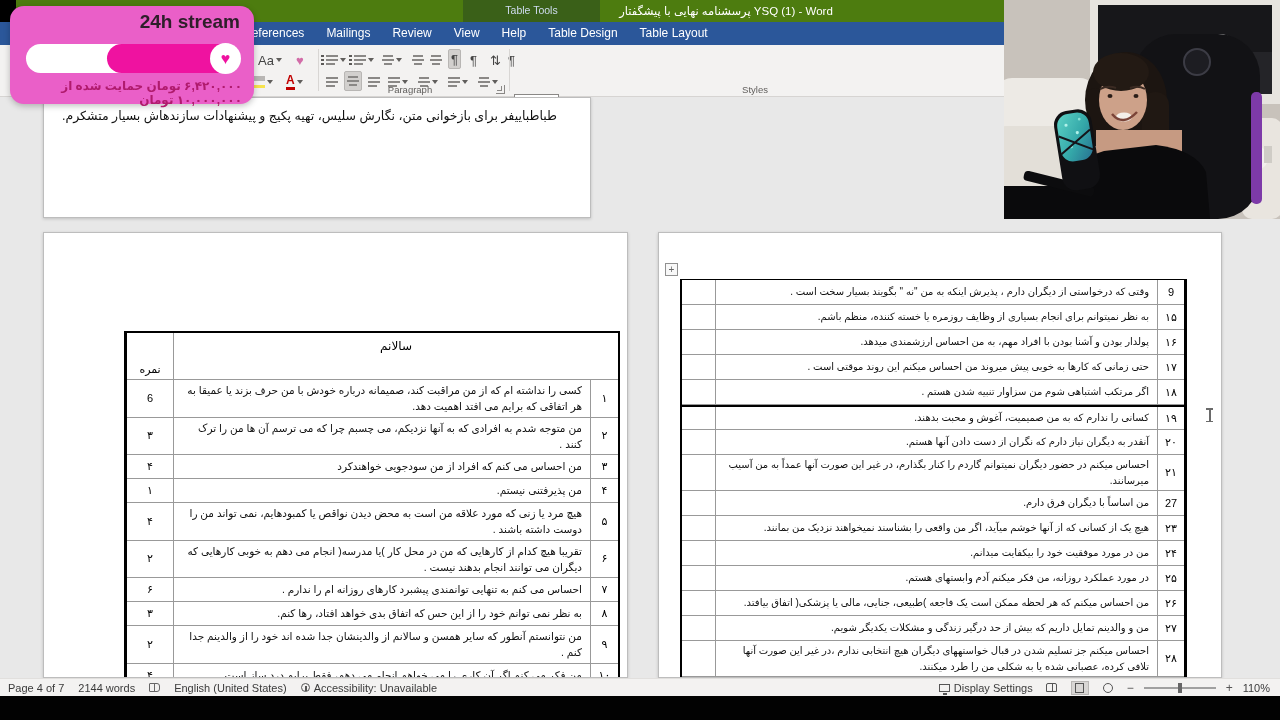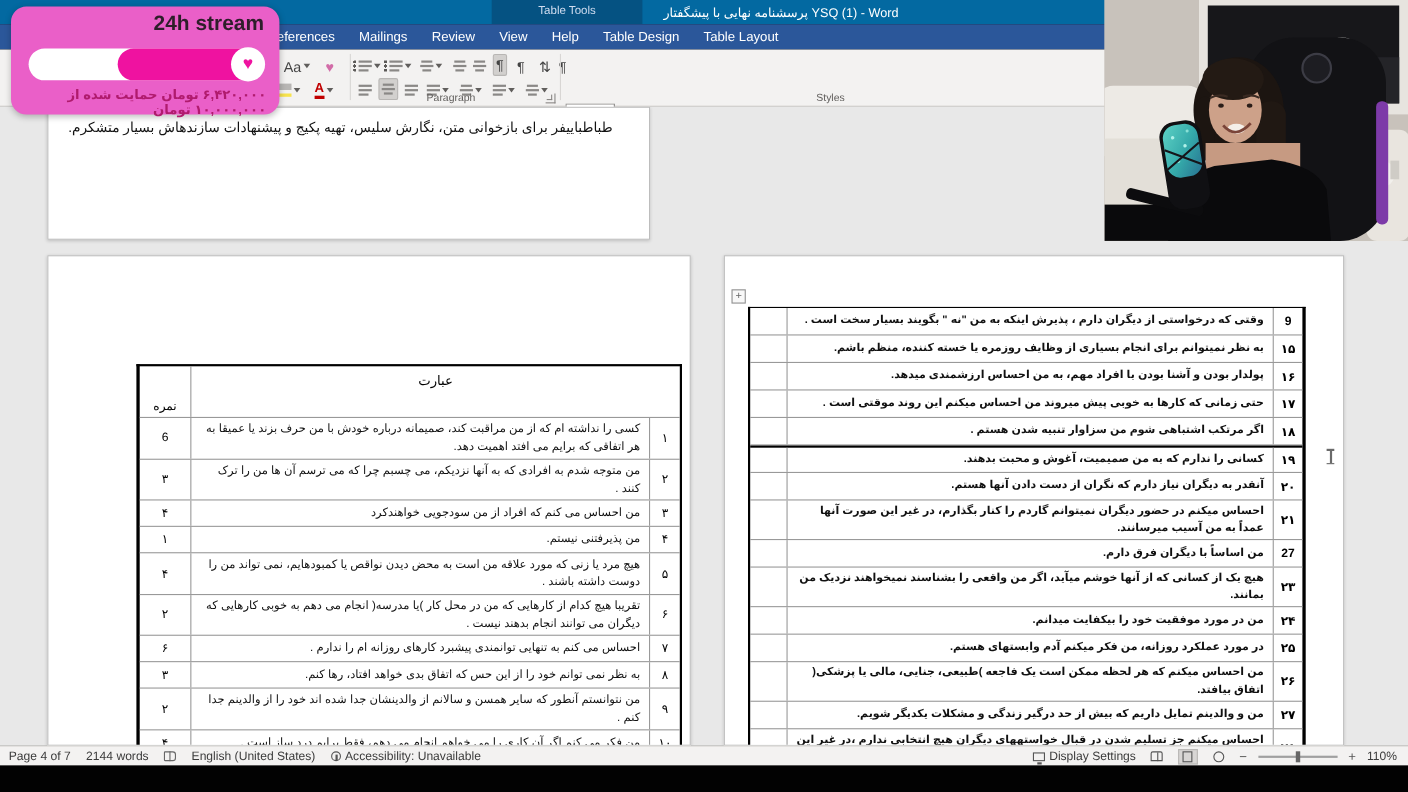--- a/index.html
+++ b/index.html
@@ -1,21 +1,21 @@
 <!DOCTYPE html>
 <html><head>
 <meta charset="utf-8">
 <style>
   * { box-sizing: border-box; margin: 0; padding: 0; }
   html,body { width:1280px; height:720px; overflow:hidden; background:#000; }
   body { font-family:"Liberation Sans","DejaVu Sans",sans-serif; }
   #screen { position:relative; width:1280px; height:720px; background:#000; overflow:hidden; }
 
   
-  .titlebar { position:absolute; left:0; top:0; width:1112px; height:22px; background:#0369a1; }
+  .titlebar { position:absolute; left:16px; top:0; width:1112px; height:22px; background:#4d7c0f; }
   .tabrow   { position:absolute; left:0; top:22px; width:1280px; height:23px; background:#2b579a; }
   .ctxblock { position:absolute; left:447px; top:0; width:137px; height:45px; background:rgba(10,25,50,.28); }
   .ctxlabel { position:absolute; left:447px; top:4px; width:137px; text-align:center; font-size:10.5px; color:#cfdcf0; }
   .doctitle { position:absolute; left:540px; top:4px; width:340px; text-align:center; font-size:11.5px; color:#fff; white-space:nowrap; }
   .tabs { position:absolute; left:232px; top:22px; height:23px; display:flex; }
   .tab { color:#fff; font-size:12px; padding:4px 11px 0 11px; height:23px; white-space:nowrap; }
   .tellme { position:absolute; left:600px; top:22px; height:23px; display:flex; align-items:center; gap:7px; color:#e8eef8; font-size:12px; }
   .bulb { width:11px; height:11px; border:1.5px solid #e8eef8; border-radius:50%; position:relative; }
   .bulb::after { content:""; position:absolute; left:3px; top:9px; width:3px; height:4px; background:#e8eef8; }
 
@@ -71,21 +71,21 @@
   .ptext { position:absolute; right:33px; top:10px; width:520px; direction:rtl; text-align:right; font-size:12.5px; color:#111; }
 
   .wtable { position:absolute; background:#fff; }
   #ltable { left:80px; top:98px; width:496px; border-left:3px solid #000; border-top:2px solid #000; border-right:2px solid #000; }
   #rtable { left:21px; top:46px; width:507px; border-left:2px solid #000; border-top:1.5px solid #000; border-right:3px solid #000; }
   .thead { display:grid; grid-template-columns:47px 1fr 28px; height:47px; border-bottom:1px solid #999; }
   .th-score { border-right:1px solid #999; display:flex; align-items:flex-end; justify-content:center; padding-bottom:3px; font-size:11px; direction:rtl; }
   .th-stmt { grid-column:2 / span 2; display:flex; align-items:flex-start; justify-content:center; padding-top:6px; font-size:12px; direction:rtl; }
   .trow { display:grid; border-bottom:1px solid #999; min-height:24px; }
   #ltable .trow { grid-template-columns:47px 1fr 28px; }
-  #rtable .trow { grid-template-columns:34px 1fr 27px; min-height:25px;font-weight:bold; }
+  #rtable .trow { grid-template-columns:34px 1fr 27px; min-height:25px; }
   .trow.thick { border-top:2px solid #000; }
   .c-score { border-right:1px solid #999; display:flex; align-items:center; justify-content:center; font-size:11px; }
   .c-text { display:flex; align-items:center; direction:rtl; text-align:right; font-size:10.5px; line-height:1.55; padding:2px 8px; color:#111; }
   #rtable .c-text { font-size:10px; }
   .c-num { border-left:1px solid #999; display:flex; align-items:center; justify-content:center; font-size:11px; direction:rtl; }
   #rtable .trow:last-child { border-bottom:none; }
 
   .movehandle { position:absolute; left:6px; top:30px; width:13px; height:13px; background:#f8f8f8; border:1px solid #909090; color:#666; font-size:10px; line-height:11px; text-align:center; }
   .textcaret { position:absolute; left:48px; top:50px; width:1px; height:14px; background:#222; }
   .textcaret::before { content:""; position:absolute; left:-5px; top:1px; width:4px; height:7px; border-left:1px solid #555; transform:skewX(-20deg); }
@@ -293,21 +293,21 @@
 
   <div class="canvas">
     <div class="page" id="page1">
       <div class="ptext">طباطباییفر برای بازخوانی متن، نگارش سلیس، تهیه پکیج و پیشنهادات سازندهاش بسیار متشکرم.</div>
     </div>
 
     <div class="page" id="page2">
       <div class="wtable" id="ltable">
         <div class="thead">
           <div class="th-score">نمره</div>
-          <div class="th-stmt">عبارت</div>
+          <div class="th-stmt">سالانم</div>
         </div>
         <div>
 
             <div class="trow">
               <div class="c-score">6</div>
               <div class="c-text">کسی را نداشته ام که از من مراقبت کند، صمیمانه درباره خودش با من حرف بزند یا عمیقا به هر اتفاقی که برایم می افتد اهمیت دهد.</div>
               <div class="c-num">۱</div>
             </div>
 
             <div class="trow">

